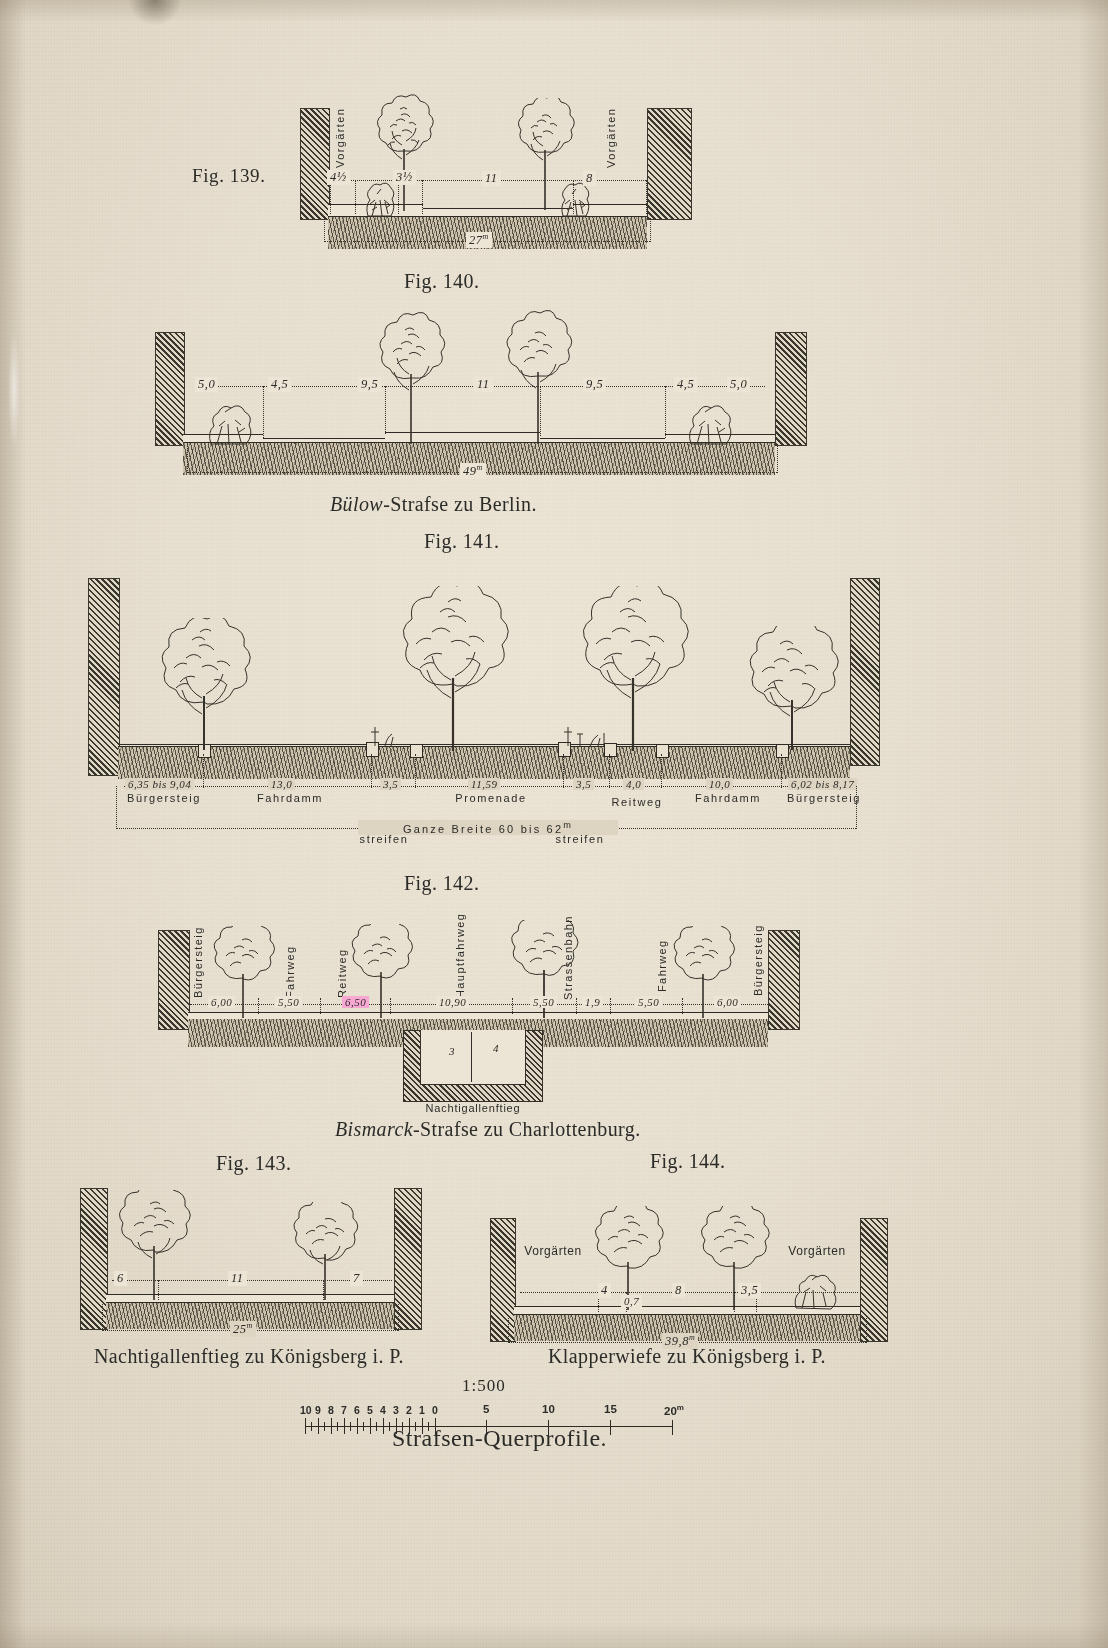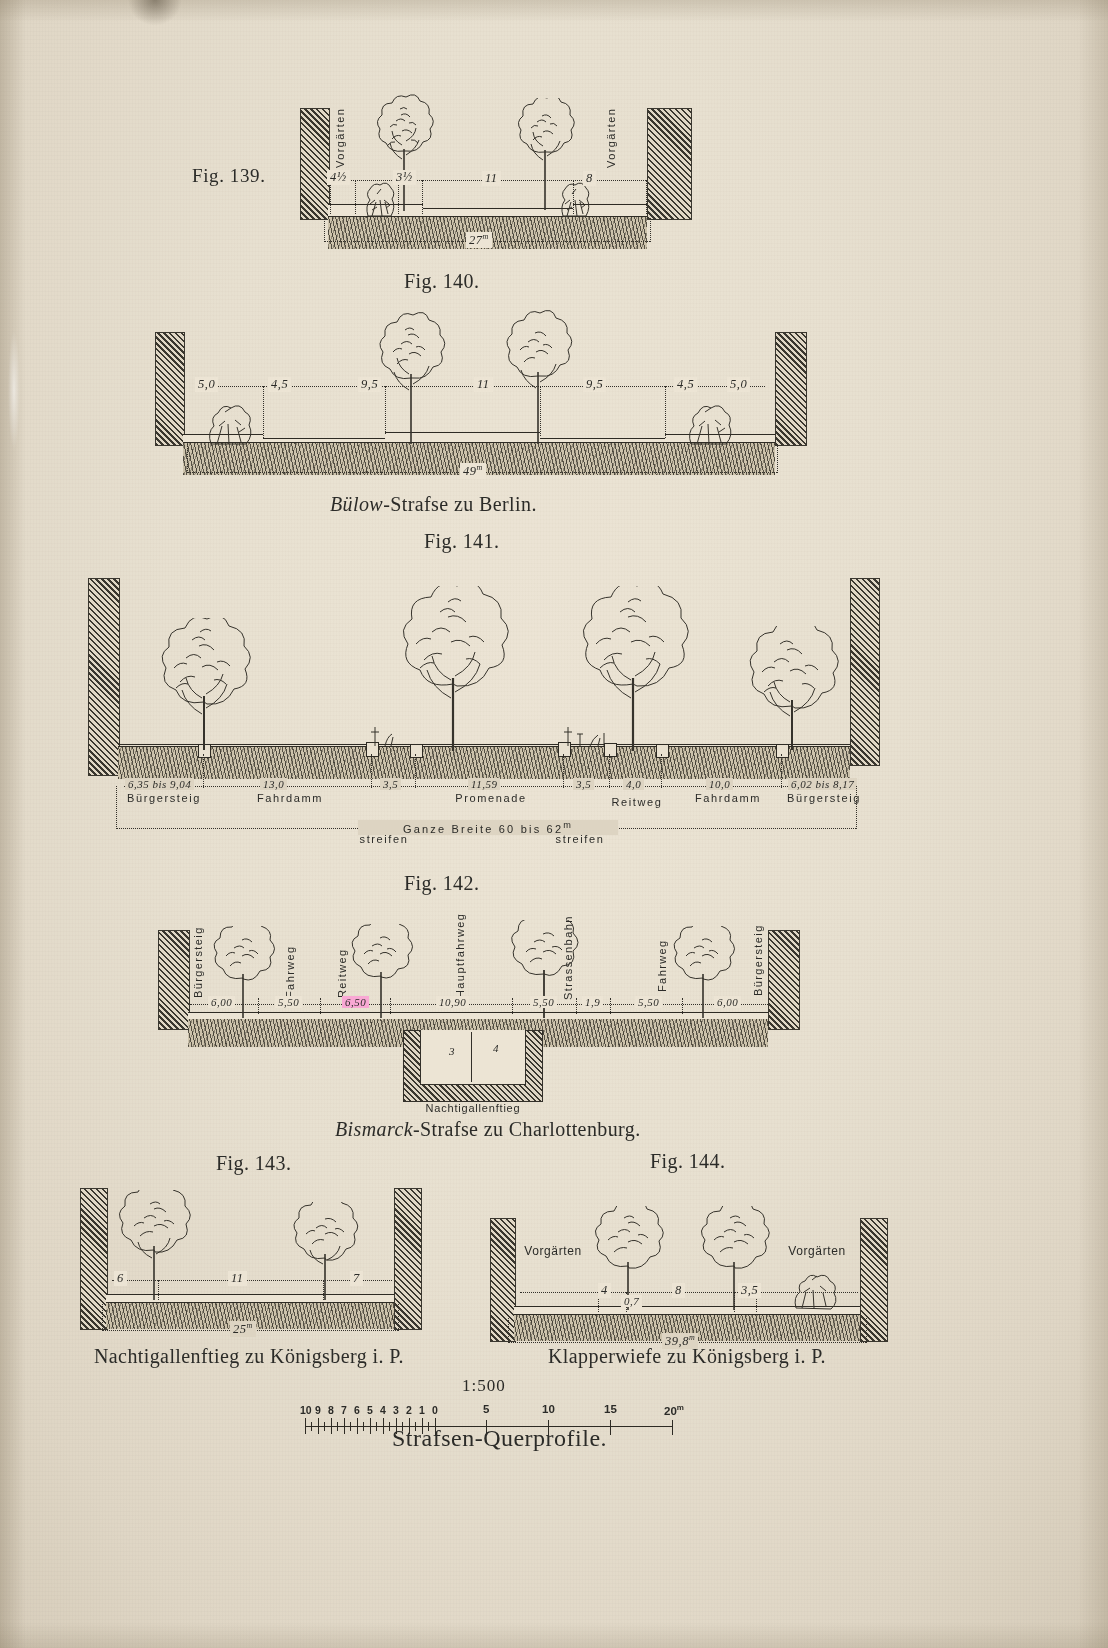--- a/index.html
+++ b/index.html
@@ -297,21 +297,21 @@
     <div class="dimline" style="left:36px;top:208px;width:724px;"></div>
     <div class="tickv" style="left:115px;top:176px;height:34px;"></div>
     <div class="tickv" style="left:283px;top:176px;height:34px;"></div>
     <div class="tickv" style="left:327px;top:176px;height:34px;"></div>
     <div class="tickv" style="left:475px;top:176px;height:34px;"></div>
     <div class="tickv" style="left:521px;top:176px;height:34px;"></div>
     <div class="tickv" style="left:573px;top:176px;height:34px;"></div>
     <div class="tickv" style="left:693px;top:176px;height:34px;"></div>
 
     <div class="dimnum s" style="left:37px;top:200px;background:#ddd4c2;">6,35 bis 9,04</div>
-    <div class="dimnum s" style="left:172px;top:200px;background:#ddd4c2;">13,0</div>
+    <div class="dimnum s" style="left:180px;top:200px;background:#ddd4c2;">13,0</div>
     <div class="dimnum s" style="left:292px;top:200px;background:#ddd4c2;">3,5</div>
     <div class="dimnum s" style="left:380px;top:200px;background:#ddd4c2;">11,59</div>
     <div class="dimnum s" style="left:485px;top:200px;background:#ddd4c2;">3,5</div>
     <div class="dimnum s" style="left:535px;top:200px;background:#ddd4c2;">4,0</div>
     <div class="dimnum s" style="left:618px;top:200px;background:#ddd4c2;">10,0</div>
     <div class="dimnum s" style="left:700px;top:200px;background:#ddd4c2;">6,02 bis 8,17</div>
 
     <div class="hlab" style="left:30px;top:214px;width:92px;">Bürgersteig</div>
     <div class="hlab" style="left:152px;top:214px;width:100px;">Fahrdamm</div>
     <div class="hlab two" style="left:268px;top:214px;width:56px;">Garten-<br>streifen</div>

